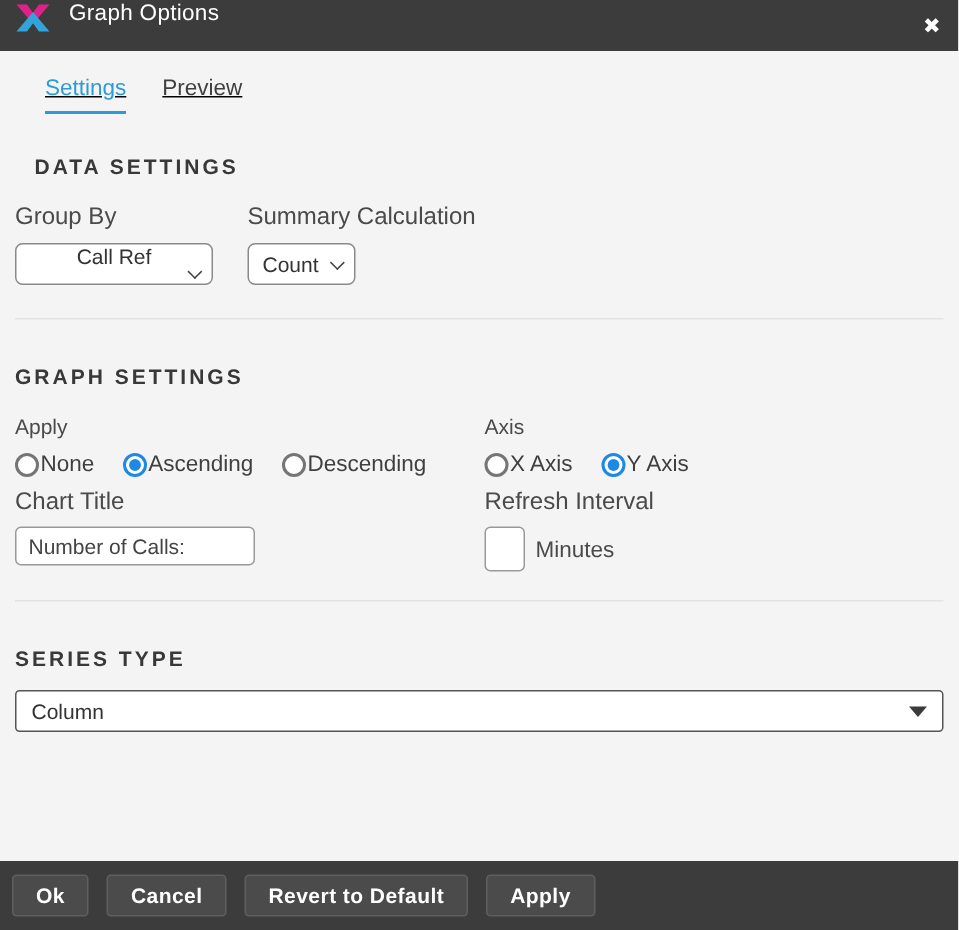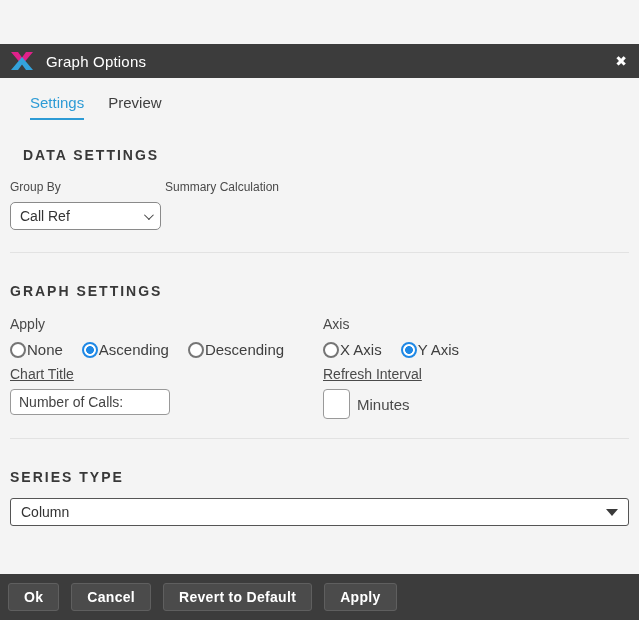--- a/index.html
+++ b/index.html
@@ -12,42 +12,42 @@
     width: 639px; height: 620px;
     display: flex; flex-direction: column;
     background: #f4f4f4;
     overflow: hidden;
   }
 
   
   .titlebar {
     height: 34px; flex: 0 0 34px;
     background: var(--header-bg, #3c3c3c);
-    display: flex; align-items: center;
+    display: flex; 
     padding: 0 10px;
-    margin-top: 44px;
   }
   .logo { width: 24px; height: 24px; margin-right: 12px; flex: 0 0 24px; }
   .titlebar-title {
     color: #ffffff; font-size: 15px; letter-spacing: .2px;
   }
   .close-btn {
     margin-left: auto;
     color: #ffffff; font-size: 14px; font-weight: bold;
     background: none; border: none; cursor: pointer;
     line-height: 1; padding: 2px;
     font-family: inherit;
   }
 
   
   .content { flex: 1 1 auto; position: relative; }
 
   .tabs {
     display: flex; gap: 24px;
     margin: 16px 0 0 30px;
+    text-decoration: underline;
   }
   .tab {
     font-size: 15px; color: #3f3f3f;
     padding-bottom: 7px; cursor: pointer;
     border-bottom: 2px solid transparent;
   }
   .tab.active {
     color: var(--accent-blue, #2d9bd5);
     border-bottom-color: var(--accent-blue, #2d9bd5);
   }
@@ -55,41 +55,41 @@
   .section-heading {
     font-size: 14px; font-weight: 700; letter-spacing: 2px;
     color: #383838;
     margin-left: 10px;
   }
   .h-data { margin-top: 27px; padding-left: 13px; }
   .h-graph { margin-top: 30px; }
   .h-series { margin-top: 30px; }
 
   .field-label {
-    font-size: 12px; color: #4a4a4a;
+    font-size: 16px; color: #4a4a4a;
     margin-bottom: 8px;
   }
 
   .data-fields {
     display: flex;
     margin: 17px 0 0 10px;
   }
   .data-field-groupby { width: 155px; }
 
   .select-box {
     background: #ffffff;
     border: 1px solid #8a8a8a;
     border-radius: 5px;
     height: 28px;
     display: inline-flex; align-items: center;
     padding: 0 9px;
     font-size: 14px; color: #333333;
     cursor: pointer;
   }
-  .select-groupby { width: 151px; }
+  .select-groupby { width: 132px; flex-direction: column; }
   .select-count { min-width: 62px; }
   .chevron {
     width: 7px; height: 7px;
     border-right: 1.6px solid #444;
     border-bottom: 1.6px solid #444;
     transform: rotate(45deg) translateY(-2px);
     flex: 0 0 7px;
   }
   .select-groupby .chevron { margin-left: auto; }
   .select-count .chevron { margin-left: 8px; }
@@ -117,21 +117,21 @@
     border: 2px solid #757575; border-radius: 50%;
     background: #ffffff; margin: 0; cursor: pointer;
   }
   .radio-item input[type="radio"]:checked {
     border-color: var(--radio-blue, #1e88e5);
     background: radial-gradient(circle, var(--radio-blue, #1e88e5) 0 3.6px, #ffffff 4.2px);
   }
   .radio-item label {
     font-size: 15px; color: #3f3f3f; margin-left: 1px; cursor: pointer;
   }
-  .sub-label { font-size: 14px; color: #4a4a4a; margin-top: 8px; text-decoration: underline; }
+  .sub-label { font-size: 16px; color: #4a4a4a; margin-top: 8px; }
 
   .text-input {
     margin-top: 7px;
     width: 160px; height: 26px;
     border: 1px solid #999999; border-radius: 4px;
     background: #ffffff;
     padding: 0 8px;
     font-size: 14px; color: #444444;
     font-family: inherit;
   }
@@ -209,20 +209,24 @@
     <div class="data-fields">
       <div class="data-field-groupby">
         <div class="field-label">Group By</div>
         <div class="select-box select-groupby">
           <span>Call Ref</span>
           <span class="chevron"></span>
         </div>
       </div>
       <div>
         <div class="field-label">Summary Calculation</div>
+        <div class="select-box select-count">
+          <span>Count</span>
+          <span class="chevron"></span>
+        </div>
       </div>
     </div>
 
     <div class="divider"></div>
 
     <div class="section-heading h-graph">GRAPH SETTINGS</div>
 
     <div class="graph-grid">
 
       <div>

